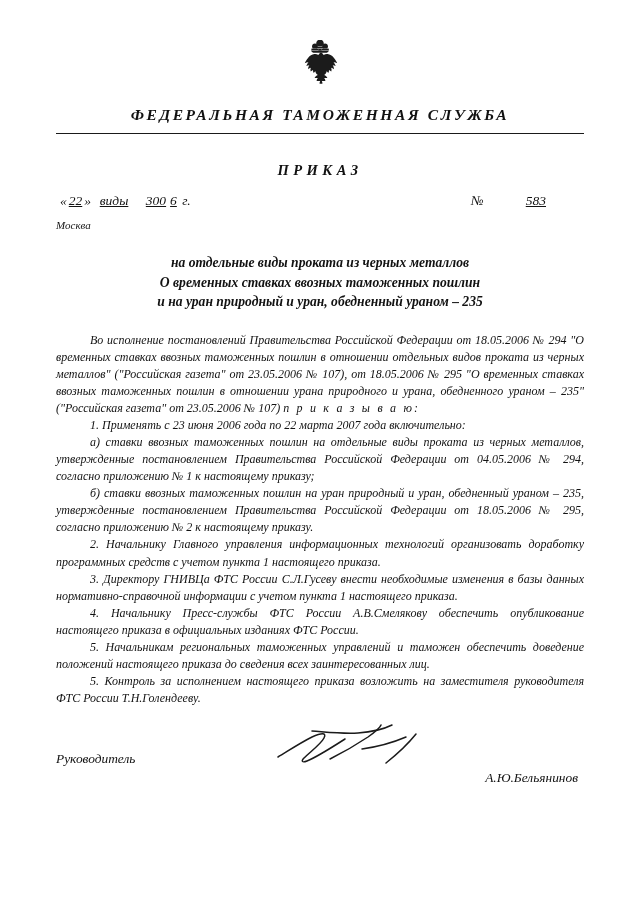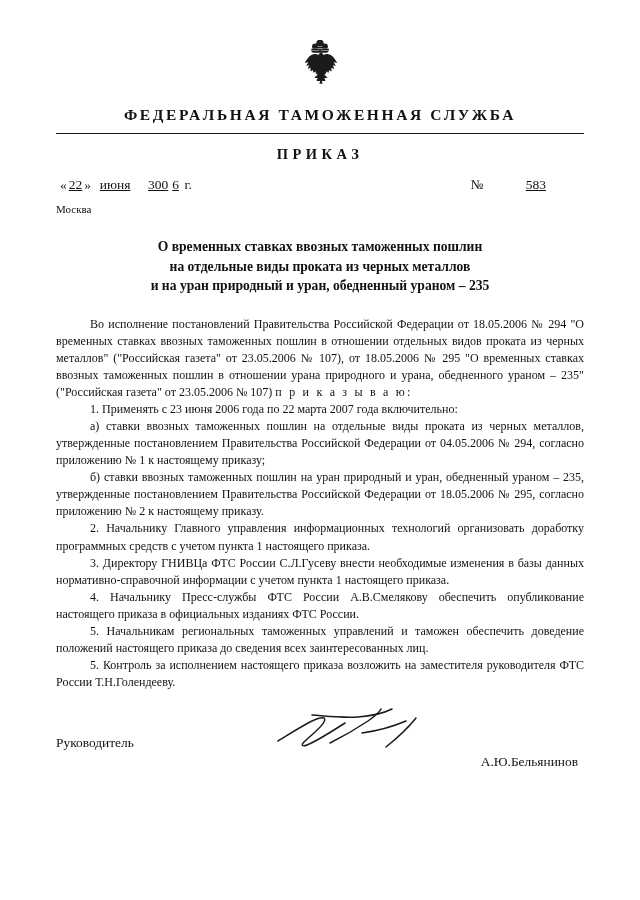--- a/index.html
+++ b/index.html
@@ -14,20 +14,21 @@
     color: #121212;
     position: relative;
     overflow: hidden;
   }
   .page {
     width: 640px;
     height: 900px;
     box-sizing: border-box;
     padding: 34px 56px 20px 56px;
     position: relative;
+    font-style: italic;
   }
 
   
   .emblem-wrap {
     text-align: center;
     margin-top: 6px;
     margin-bottom: 10px;
   }
   .emblem {
     display: inline-block;
@@ -50,21 +51,21 @@
     margin: 9px 0 0 0;
     height: 0;
   }
 
   
   .doc-type {
     text-align: center;
     font-size: 14.5px;
     font-weight: bold;
     letter-spacing: 4.5px;
-    margin-top: 12px;
+    margin-top: 28px;
   }
 
   .meta-row {
     position: relative;
     margin-top: 14px;
     height: 20px;
     font-size: 13.5px;
   }
   .date-block {
     position: absolute;
@@ -172,29 +173,29 @@
       </svg>
     </span>
   </div>
 
   <div class="org-title">ФЕДЕРАЛЬНАЯ ТАМОЖЕННАЯ СЛУЖБА</div>
   <hr class="rule">
 
   <div class="doc-type">ПРИКАЗ</div>
 
   <div class="meta-row">
-    <span class="date-block"><span>«</span><span class="u">22</span><span>»</span>&nbsp;&nbsp;<span class="u">июня</span>&nbsp;&nbsp;&nbsp;&nbsp;<span class="u">300</span><span class="u">6</span><span> г.</span></span>
+    <span class="date-block"><span>«</span><span class="u">22</span><span>»</span>&nbsp;&nbsp;<span class="u">виды</span>&nbsp;&nbsp;&nbsp;&nbsp;<span class="u">300</span><span class="u">6</span><span> г.</span></span>
     <span class="num-block"><span>№</span><span class="u">583</span></span>
   </div>
 
   <div class="city">Москва</div>
 
   <div class="subject">
+    <div>на отдельные виды проката из черных металлов</div>
     <div>О временных ставках  ввозных таможенных пошлин</div>
-    <div>на отдельные виды проката из черных металлов</div>
     <div>и на уран природный и уран, обедненный ураном – 235</div>
   </div>
 
   <div class="body">
     <p><span>Во исполнение постановлений Правительства Российской Федерации от 18.05.2006 № 294 "О временных ставках ввозных таможенных пошлин в отношении отдельных видов проката из черных металлов" ("Российская газета" от 23.05.2006 № 107), от 18.05.2006 № 295 "О временных ставках ввозных таможенных пошлин в отношении урана природного и урана, обедненного ураном – 235" ("Российская газета" от 23.05.2006 № 107)</span> <span class="spaced">п р и к а з ы в а ю:</span></p>
     <p>1. Применять с 23 июня 2006 года по 22 марта 2007 года включительно:</p>
     <p>а) ставки ввозных таможенных пошлин на отдельные виды проката из черных металлов, утвержденные постановлением Правительства Российской Федерации от 04.05.2006 № 294, согласно приложению № 1 к настоящему приказу;</p>
     <p>б) ставки ввозных таможенных пошлин на уран природный и уран, обедненный ураном – 235, утвержденные постановлением Правительства Российской Федерации от 18.05.2006 № 295, согласно приложению № 2 к настоящему приказу.</p>
     <p>2. Начальнику Главного управления информационных технологий организовать доработку программных средств с учетом пункта 1 настоящего приказа.</p>
     <p>3. Директору ГНИВЦа ФТС России С.Л.Гусеву внести необходимые изменения в базы данных нормативно-справочной информации с учетом пункта 1 настоящего приказа.</p>

